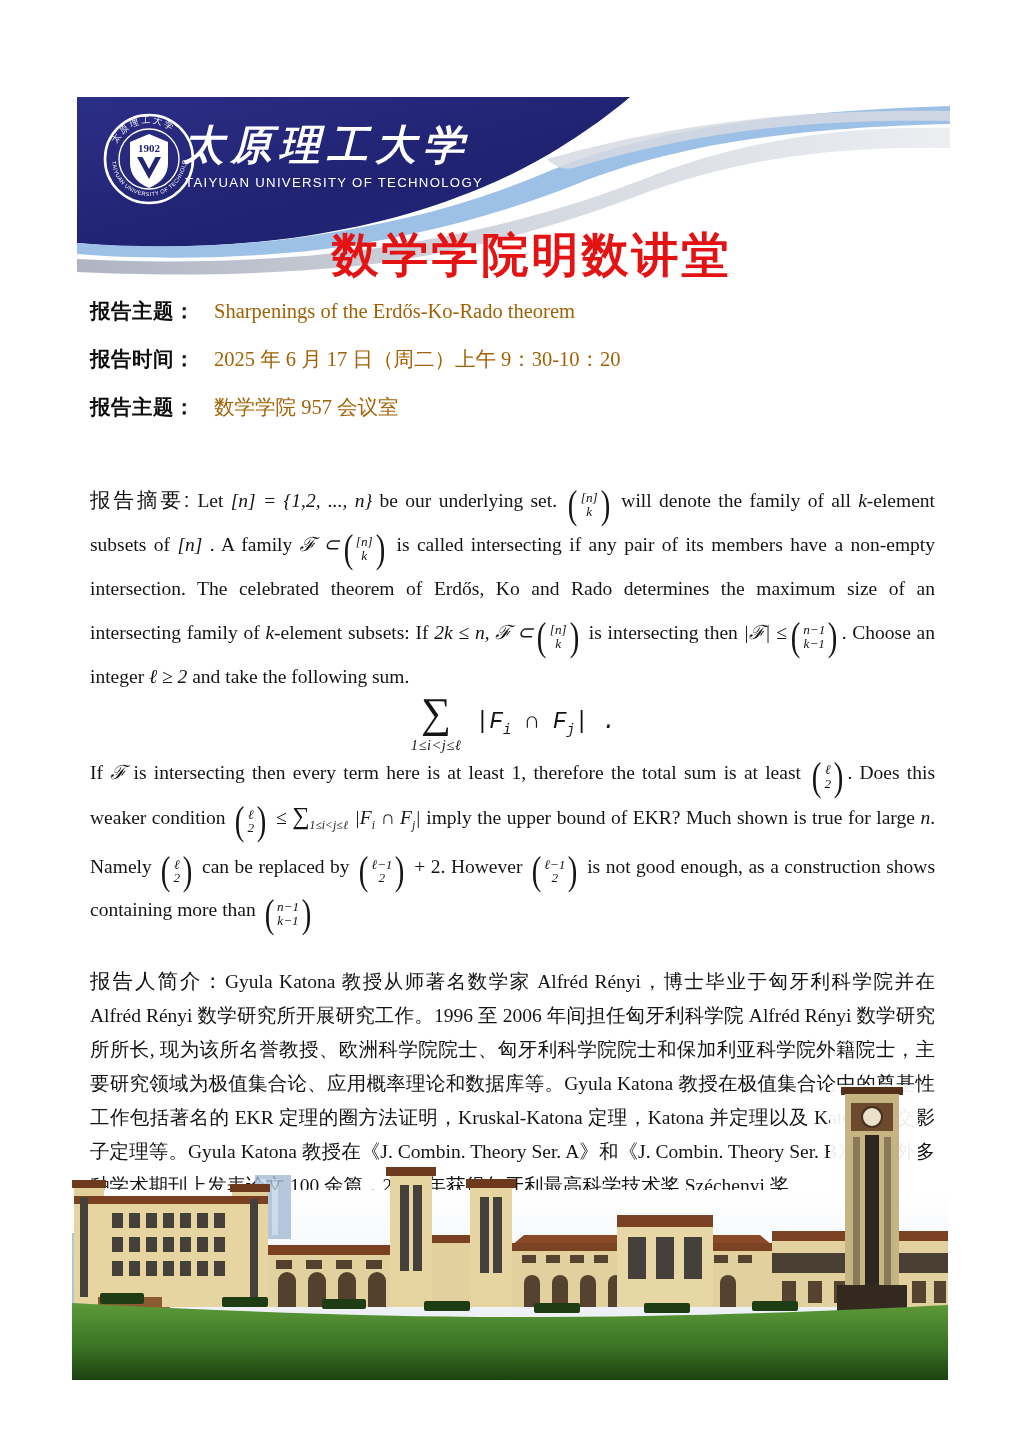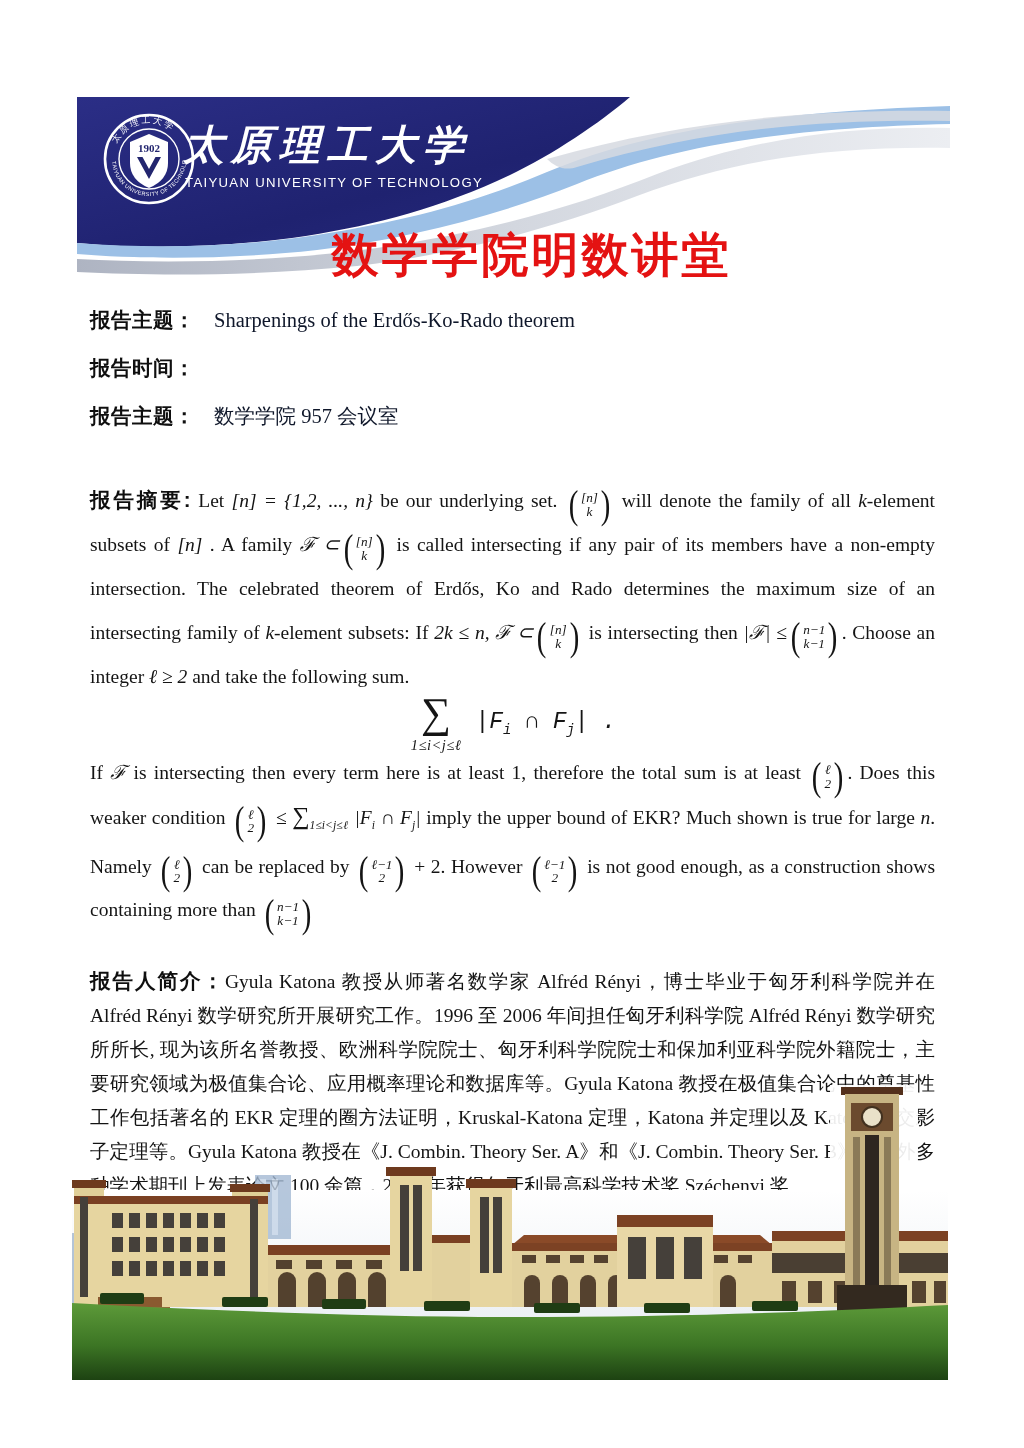--- a/index.html
+++ b/index.html
@@ -8,34 +8,34 @@
     font-family:"Liberation Serif", serif;color:#151515;overflow:hidden;
   }
   
   .banner{position:absolute;left:77px;top:97px;width:873px;height:187px;}
   .page-title{
     position:absolute;left:77px;top:213px;width:873px;text-align:center;
     font-family:"Liberation Sans", sans-serif;font-weight:900;
     font-size:47px;letter-spacing:3px;text-indent:36px;line-height:1.15;margin-top:15px;
   }
   
-  .info{position:absolute;left:90px;top:306px;width:860px;}
+  .info{position:absolute;left:90px;top:297px;width:860px;}
   .info-row{display:flex;align-items:baseline;height:48px;}
   .info-label{
     font-family:"Liberation Sans", sans-serif;font-weight:700;
     font-size:20.5px;flex:none;width:124px;letter-spacing:.5px;color:#0f0f0f;
   }
-  .info-value{font-size:20.5px;color:#0f172a;}
+  .info-value{font-size:20.5px;color:#a16207;}
   
   .para{
     position:absolute;left:90px;width:845px;font-size:19.5px;
     text-align:justify;color:#141414;
   }
   .para-label{
-    font-family:"Liberation Sans", sans-serif;font-weight:700;
+    font-family:"Liberation Sans", sans-serif;font-weight:400;
     font-size:20.5px;color:#0f0f0f;letter-spacing:.5px;
   }
   #abstract-p1{top:478px;line-height:44px;}
   #abstract-p2{top:752px;line-height:42px;}
   #bio{top:964px;line-height:34px;}
   .mi{font-style:italic;}
   
   .binom{display:inline-flex;align-items:center;vertical-align:-0.55em;margin:0 2px;white-space:nowrap;}
   .binom .bp{font-size:2.05em;line-height:.9;transform:scaleX(.72);font-style:normal;}
   .binom .bf{display:inline-flex;flex-direction:column;align-items:center;line-height:1.02;font-size:.68em;font-style:italic;padding:0 1px;}
@@ -107,20 +107,21 @@
 
 <div class="page-title" style="color:#e41212">数学学院明数讲堂</div>
 
 <div class="info">
   <div class="info-row">
     <span class="info-label">报告主题：</span>
     <span class="info-value">Sharpenings of the Erdős-Ko-Rado theorem</span>
   </div>
   <div class="info-row">
     <span class="info-label">报告时间：</span>
+    <span class="info-value">2025 年 6 月 17 日（周二）上午 9：30-10：20</span>
   </div>
   <div class="info-row">
     <span class="info-label">报告主题：</span>
     <span class="info-value">数学学院 957 会议室</span>
   </div>
 </div>
 
 <div class="para" id="abstract-p1">
   <span class="para-label">报告摘要:</span><span><span> Let </span><span class="mi">[n] = {1,2, ..., n}</span><span> be our underlying set. </span><span class="binom">
         <span class="bp">(</span>

